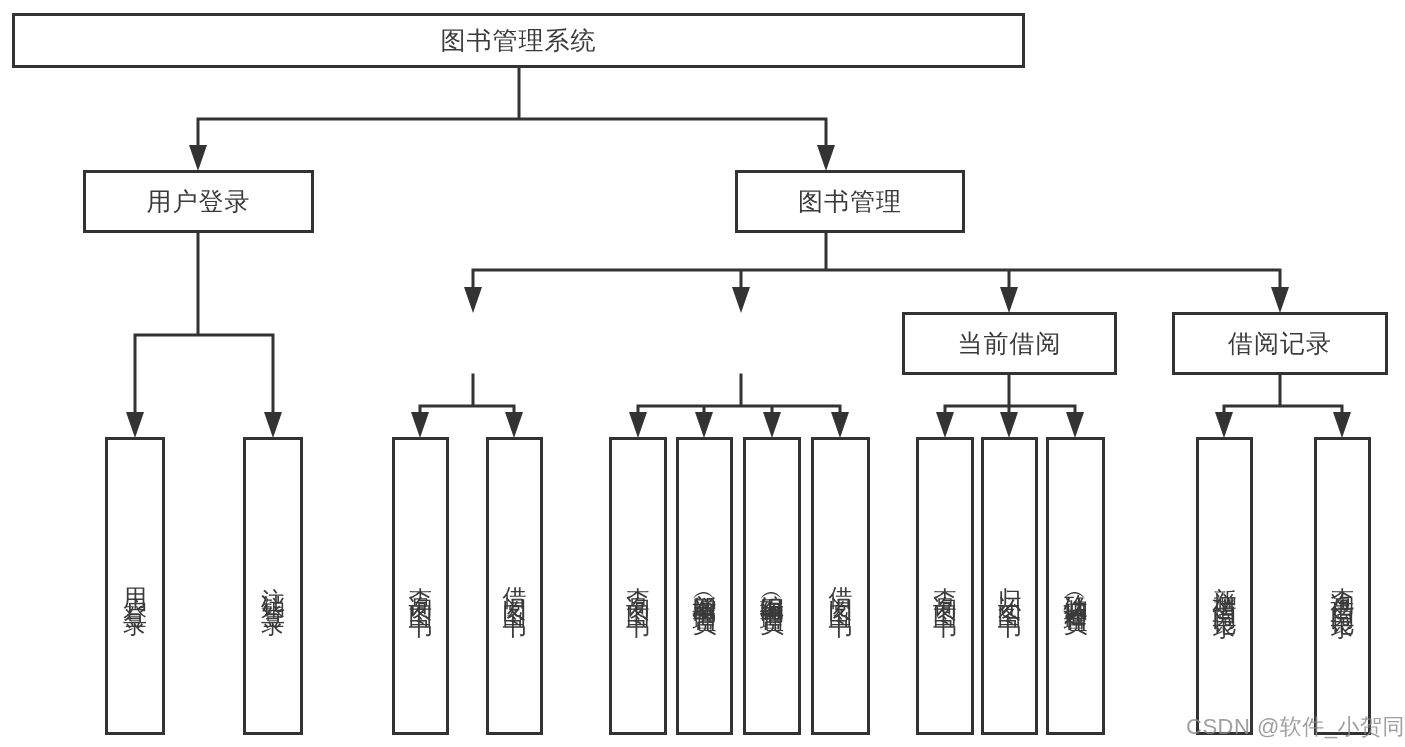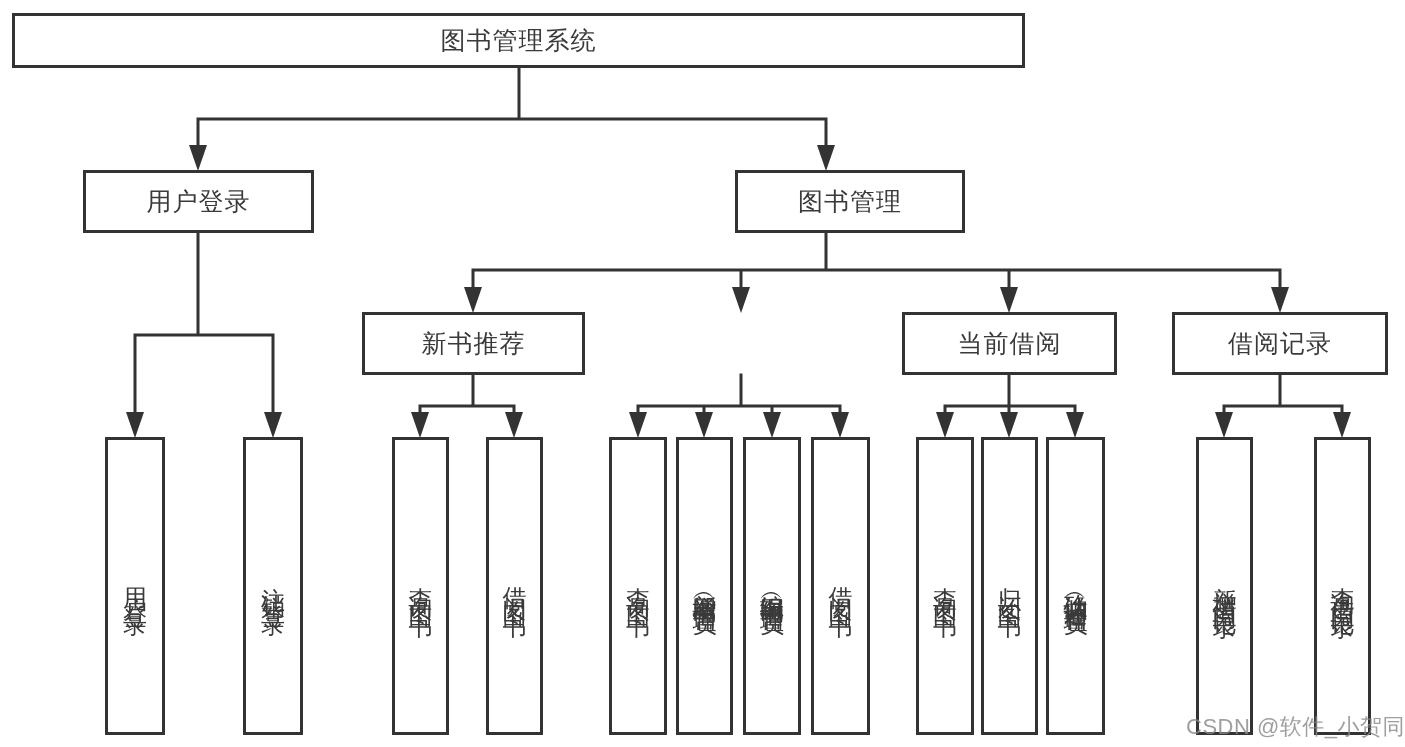--- a/index.html
+++ b/index.html
@@ -98,21 +98,20 @@
       <polygon points="1215,412 1233,412 1224,438"></polygon>
       <polygon points="1333,412 1351,412 1342,438"></polygon>
     </g>
   </svg>
 
   <div class="hnode" style="left:12px; top:13px; width:1013px; height:55px;">图书管理系统</div>
 
   <div class="hnode" style="left:83px; top:170px; width:231px; height:63px;">用户登录</div>
   <div class="hnode" style="left:711px; top:170px; width:230px; height:63px;margin-left:24px;">图书管理</div>
 
-  <div class="hnode" style="left:362px; top:312px; width:223px; height:63px;">新书推荐</div>
   <div class="hnode" style="left:902px; top:312px; width:215px; height:63px;">当前借阅</div>
   <div class="hnode" style="left:1172px; top:312px; width:216px; height:63px;">借阅记录</div>
 
   <div class="vnode" style="left: 105px; top: 437px; width: 60px; height: 298px; letter-spacing: 9px;">用户登录</div>
   <div class="vnode" style="left: 243px; top: 437px; width: 60px; height: 298px; letter-spacing: 9px;">注销登录</div>
 
   <div class="vnode" style="left: 392px; top: 437px; width: 57px; height: 298px; letter-spacing: 9px;">查询图书</div>
   <div class="vnode" style="left: 486px; top: 437px; width: 57px; height: 298px; letter-spacing: 9px;">借阅图书</div>
 
   <div class="vnode" style="left: 609px; top: 437px; width: 58px; height: 298px; letter-spacing: 9px;">查询图书</div>

